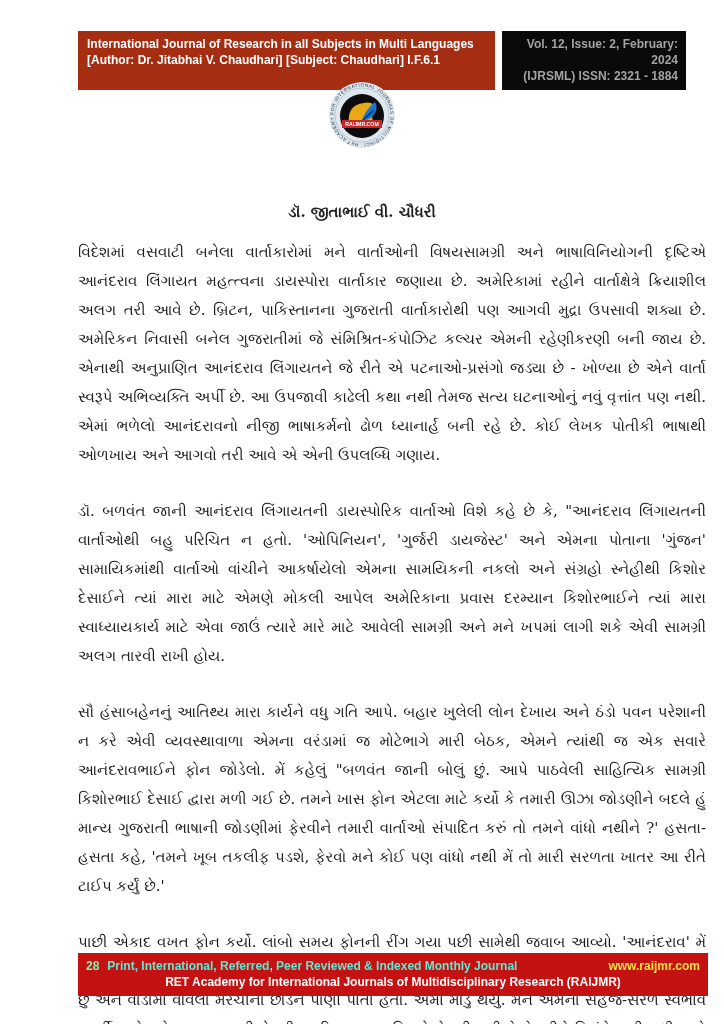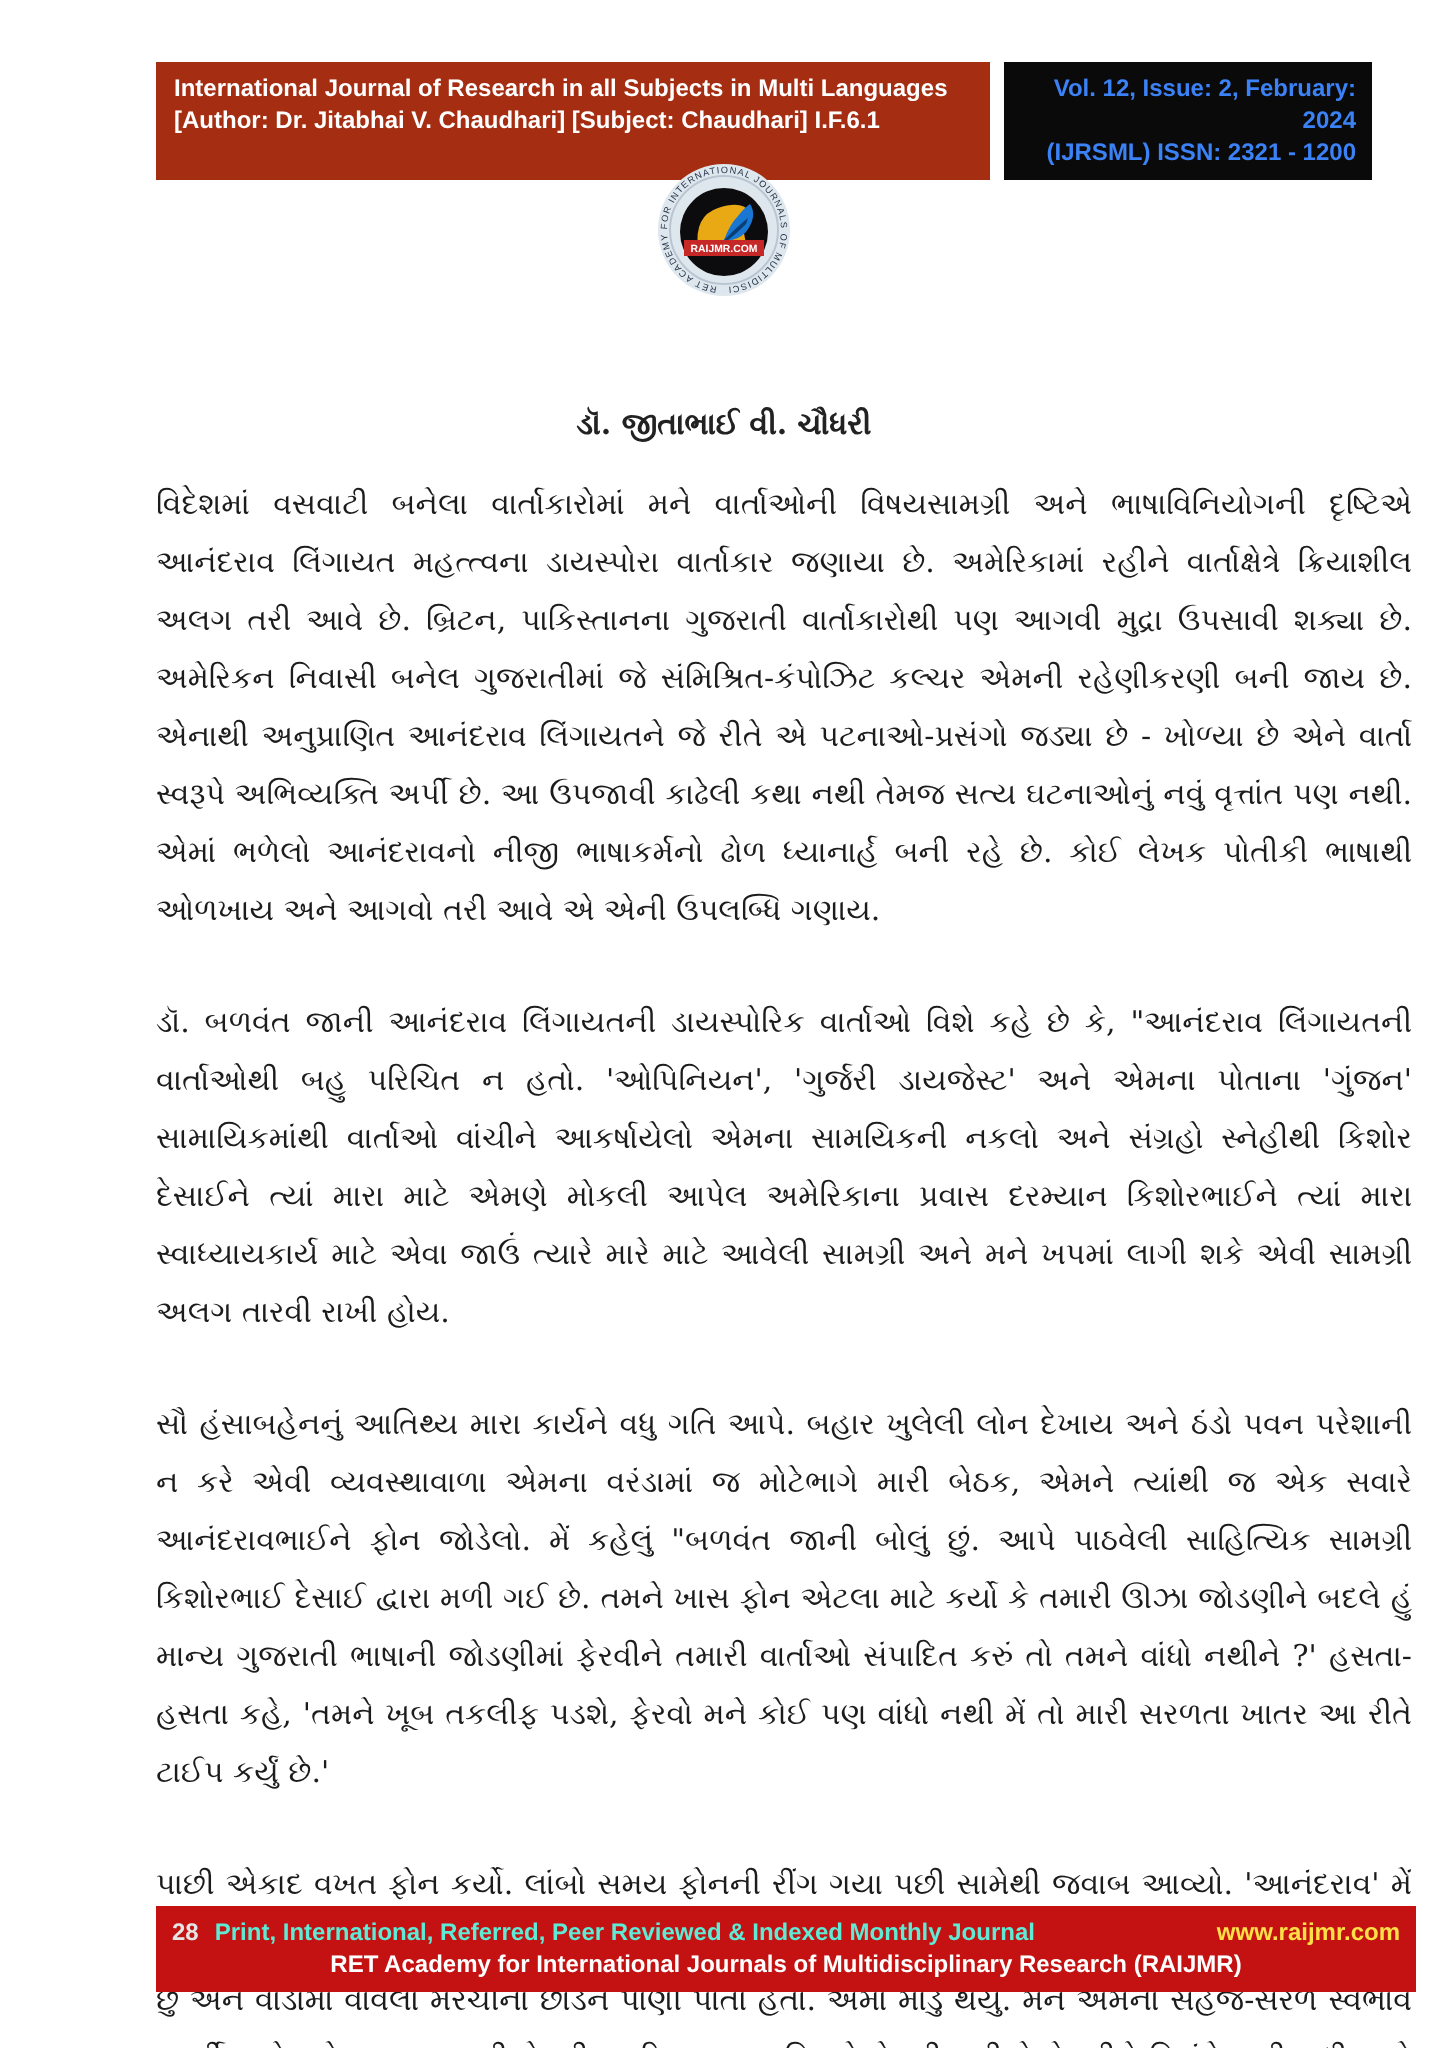--- a/index.html
+++ b/index.html
@@ -23,21 +23,21 @@
     width:457px;
     background:#a42d12;
     color:#ffffff;
     font-size:12px; font-weight:bold;
     padding:5px 1px 6px 9px;
     line-height:16px;
   }
   .header-right {
     width:200px;
     background:#0a0a0a;
-    color:#3b82f6;
+    color:#a3a3a3;
     font-size:12px; font-weight:bold;
     padding:5px 8px 6px 8px;
     line-height:16px;
     text-align:right;
   }
   
   .logo-wrap {
     position:absolute; top:82px; left:0; width:100%;
     display:flex; justify-content:center;
   }
@@ -77,38 +77,38 @@
     background:#c41212;
     color:#ffffff;
     font-family:"Liberation Sans", sans-serif;
     font-size:12px; font-weight:bold;
     padding:5px 8px 6px 8px;
     line-height:16px;
   }
   .footer-line1 {
     display:flex; align-items:baseline;
   }
-  .footer-pageno { color:#e5e5e5; margin-right:8px; }
+  .footer-pageno { color:#86efac; margin-right:8px; }
   .footer-journal { color:#5eead4; }
   .footer-site { margin-left:auto; color:#fde047; }
   .footer-line2 { text-align:center; color:#ffffff; }
 </style>
 </head>
 <body>
 
 <div class="page">
 
   <div class="header">
     <div class="header-left">
       <div>International Journal of Research in all Subjects in Multi Languages</div>
       <div>[Author: Dr. Jitabhai V. Chaudhari] [Subject: Chaudhari] I.F.6.1</div>
     </div>
     <div class="header-right">
       <div>Vol. 12, Issue: 2, February: 2024</div>
-      <div>(IJRSML) ISSN: 2321 - 1200</div>
+      <div>(IJRSML) ISSN: 2321 - 1884</div>
     </div>
   </div>
 
   <div class="logo-wrap">
     <svg width="66" height="66" viewBox="0 0 66 66">
       <defs>
         <path id="ringPath" d="M 33 61.5 A 28.5 28.5 0 1 1 33.01 61.5" fill="none"></path>
       </defs>
       <circle cx="33" cy="33" r="33" fill="#dfe7ee"></circle>
       <circle cx="33" cy="33" r="27" fill="none" stroke="#b9c6d2" stroke-width="1"></circle>

